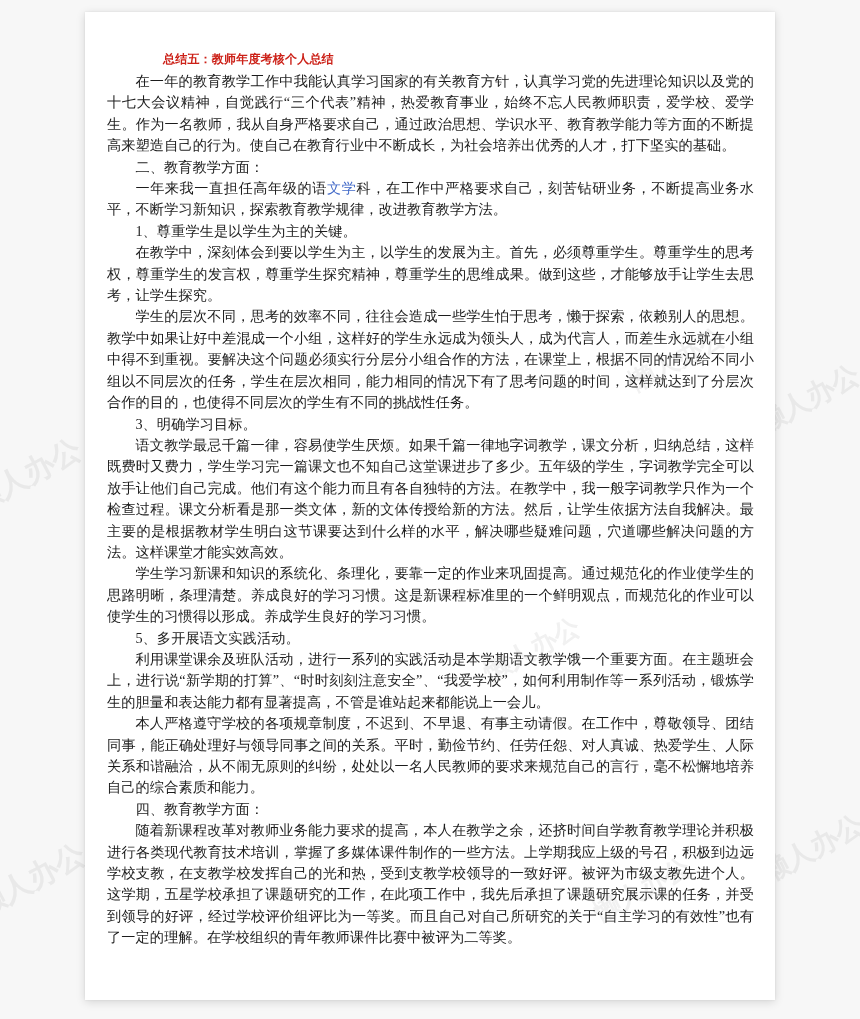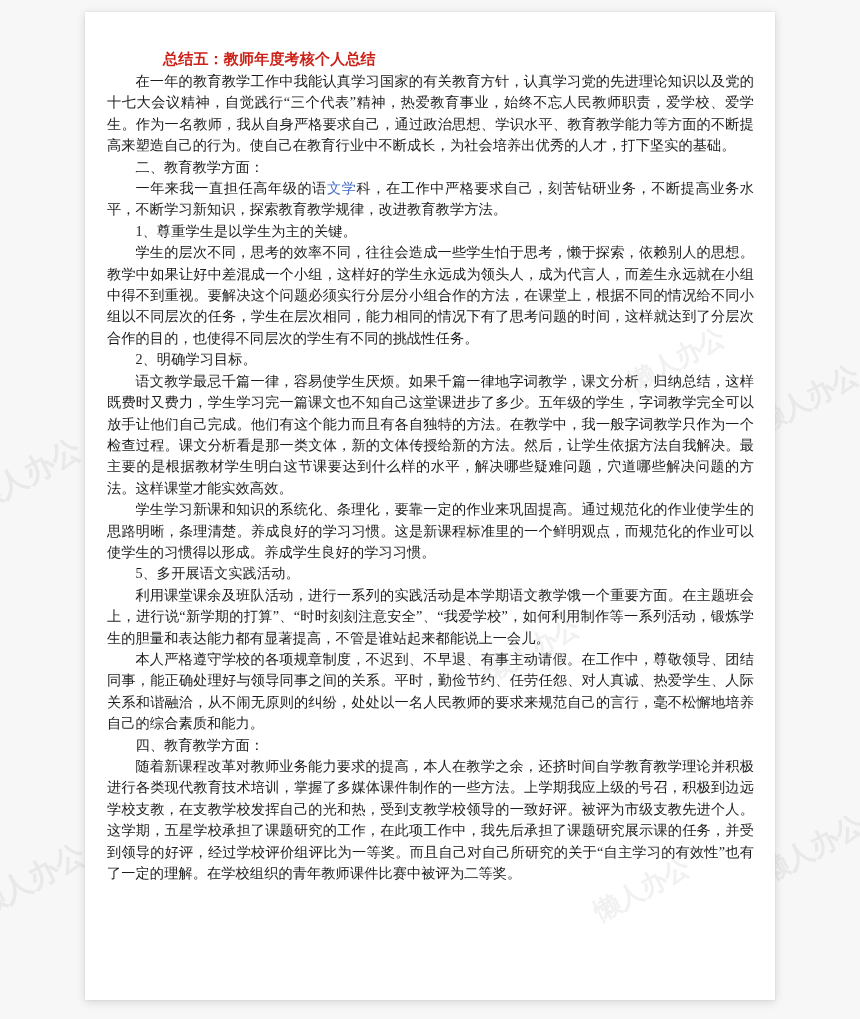--- a/index.html
+++ b/index.html
@@ -71,21 +71,21 @@
     user-select: none;
     z-index: 2;
   }
   .pw1 { left: 540px; top: 330px; }
   .pw2 { left: 395px; top: 620px; }
   .pw3 { left: 505px; top: 860px; }
 
   .doc-title {
     color: #cc2118;
     font-weight: 700;
-    font-size: 15px;
+    font-size: 12px;
     line-height: 22px;
     margin: 0 0 1px 56px;
     letter-spacing: 0.2px;
     position: relative;
     z-index: 3;
   }
 
   p.para {
     margin: 0;
     font-size: 14.2px;
@@ -120,22 +120,23 @@
     <div class="page-wm pw2">懒人办公</div>
     <div class="page-wm pw3">懒人办公</div>
 
     <h1 class="doc-title" style="color: rgb(204, 33, 24);">总结五：教师年度考核个人总结</h1>
 
     <div id="body-text">
         <p class="para">在一年的教育教学工作中我能认真学习国家的有关教育方针，认真学习党的先进理论知识以及党的十七大会议精神，自觉践行“三个代表”精神，热爱教育事业，始终不忘人民教师职责，爱学校、爱学生。作为一名教师，我从自身严格要求自己，通过政治思想、学识水平、教育教学能力等方面的不断提高来塑造自己的行为。使自己在教育行业中不断成长，为社会培养出优秀的人才，打下坚实的基础。</p>
         <p class="para">二、教育教学方面：</p>
         <p class="para">一年来我一直担任高年级的语<span class="link-text" style="color: rgb(65, 105, 200);">文学</span>科，在工作中严格要求自己，刻苦钻研业务，不断提高业务水平，不断学习新知识，探索教育教学规律，改进教育教学方法。</p>
         <p class="para">1、尊重学生是以学生为主的关键。</p>
+        <p class="para">在教学中，深刻体会到要以学生为主，以学生的发展为主。首先，必须尊重学生。尊重学生的思考权，尊重学生的发言权，尊重学生探究精神，尊重学生的思维成果。做到这些，才能够放手让学生去思考，让学生探究。</p>
         <p class="para">学生的层次不同，思考的效率不同，往往会造成一些学生怕于思考，懒于探索，依赖别人的思想。教学中如果让好中差混成一个小组，这样好的学生永远成为领头人，成为代言人，而差生永远就在小组中得不到重视。要解决这个问题必须实行分层分小组合作的方法，在课堂上，根据不同的情况给不同小组以不同层次的任务，学生在层次相同，能力相同的情况下有了思考问题的时间，这样就达到了分层次合作的目的，也使得不同层次的学生有不同的挑战性任务。</p>
-        <p class="para">2、明确学习目标。</p>
+        <p class="para">3、明确学习目标。</p>
         <p class="para">语文教学最忌千篇一律，容易使学生厌烦。如果千篇一律地字词教学，课文分析，归纳总结，这样既费时又费力，学生学习完一篇课文也不知自己这堂课进步了多少。五年级的学生，字词教学完全可以放手让他们自己完成。他们有这个能力而且有各自独特的方法。在教学中，我一般字词教学只作为一个检查过程。课文分析看是那一类文体，新的文体传授给新的方法。然后，让学生依据方法自我解决。最主要的是根据教材学生明白这节课要达到什么样的水平，解决哪些疑难问题，穴道哪些解决问题的方法。这样课堂才能实效高效。</p>
         <p class="para">学生学习新课和知识的系统化、条理化，要靠一定的作业来巩固提高。通过规范化的作业使学生的思路明晰，条理清楚。养成良好的学习习惯。这是新课程标准里的一个鲜明观点，而规范化的作业可以使学生的习惯得以形成。养成学生良好的学习习惯。</p>
         <p class="para">5、多开展语文实践活动。</p>
         <p class="para">利用课堂课余及班队活动，进行一系列的实践活动是本学期语文教学饿一个重要方面。在主题班会上，进行说“新学期的打算”、“时时刻刻注意安全”、“我爱学校”，如何利用制作等一系列活动，锻炼学生的胆量和表达能力都有显著提高，不管是谁站起来都能说上一会儿。</p>
         <p class="para">本人严格遵守学校的各项规章制度，不迟到、不早退、有事主动请假。在工作中，尊敬领导、团结同事，能正确处理好与领导同事之间的关系。平时，勤俭节约、任劳任怨、对人真诚、热爱学生、人际关系和谐融洽，从不闹无原则的纠纷，处处以一名人民教师的要求来规范自己的言行，毫不松懈地培养自己的综合素质和能力。</p>
         <p class="para">四、教育教学方面：</p>
         <p class="para">随着新课程改革对教师业务能力要求的提高，本人在教学之余，还挤时间自学教育教学理论并积极进行各类现代教育技术培训，掌握了多媒体课件制作的一些方法。上学期我应上级的号召，积极到边远学校支教，在支教学校发挥自己的光和热，受到支教学校领导的一致好评。被评为市级支教先进个人。这学期，五星学校承担了课题研究的工作，在此项工作中，我先后承担了课题研究展示课的任务，并受到领导的好评，经过学校评价组评比为一等奖。而且自己对自己所研究的关于“自主学习的有效性”也有了一定的理解。在学校组织的青年教师课件比赛中被评为二等奖。</p>
       </div>
 
   </div>

